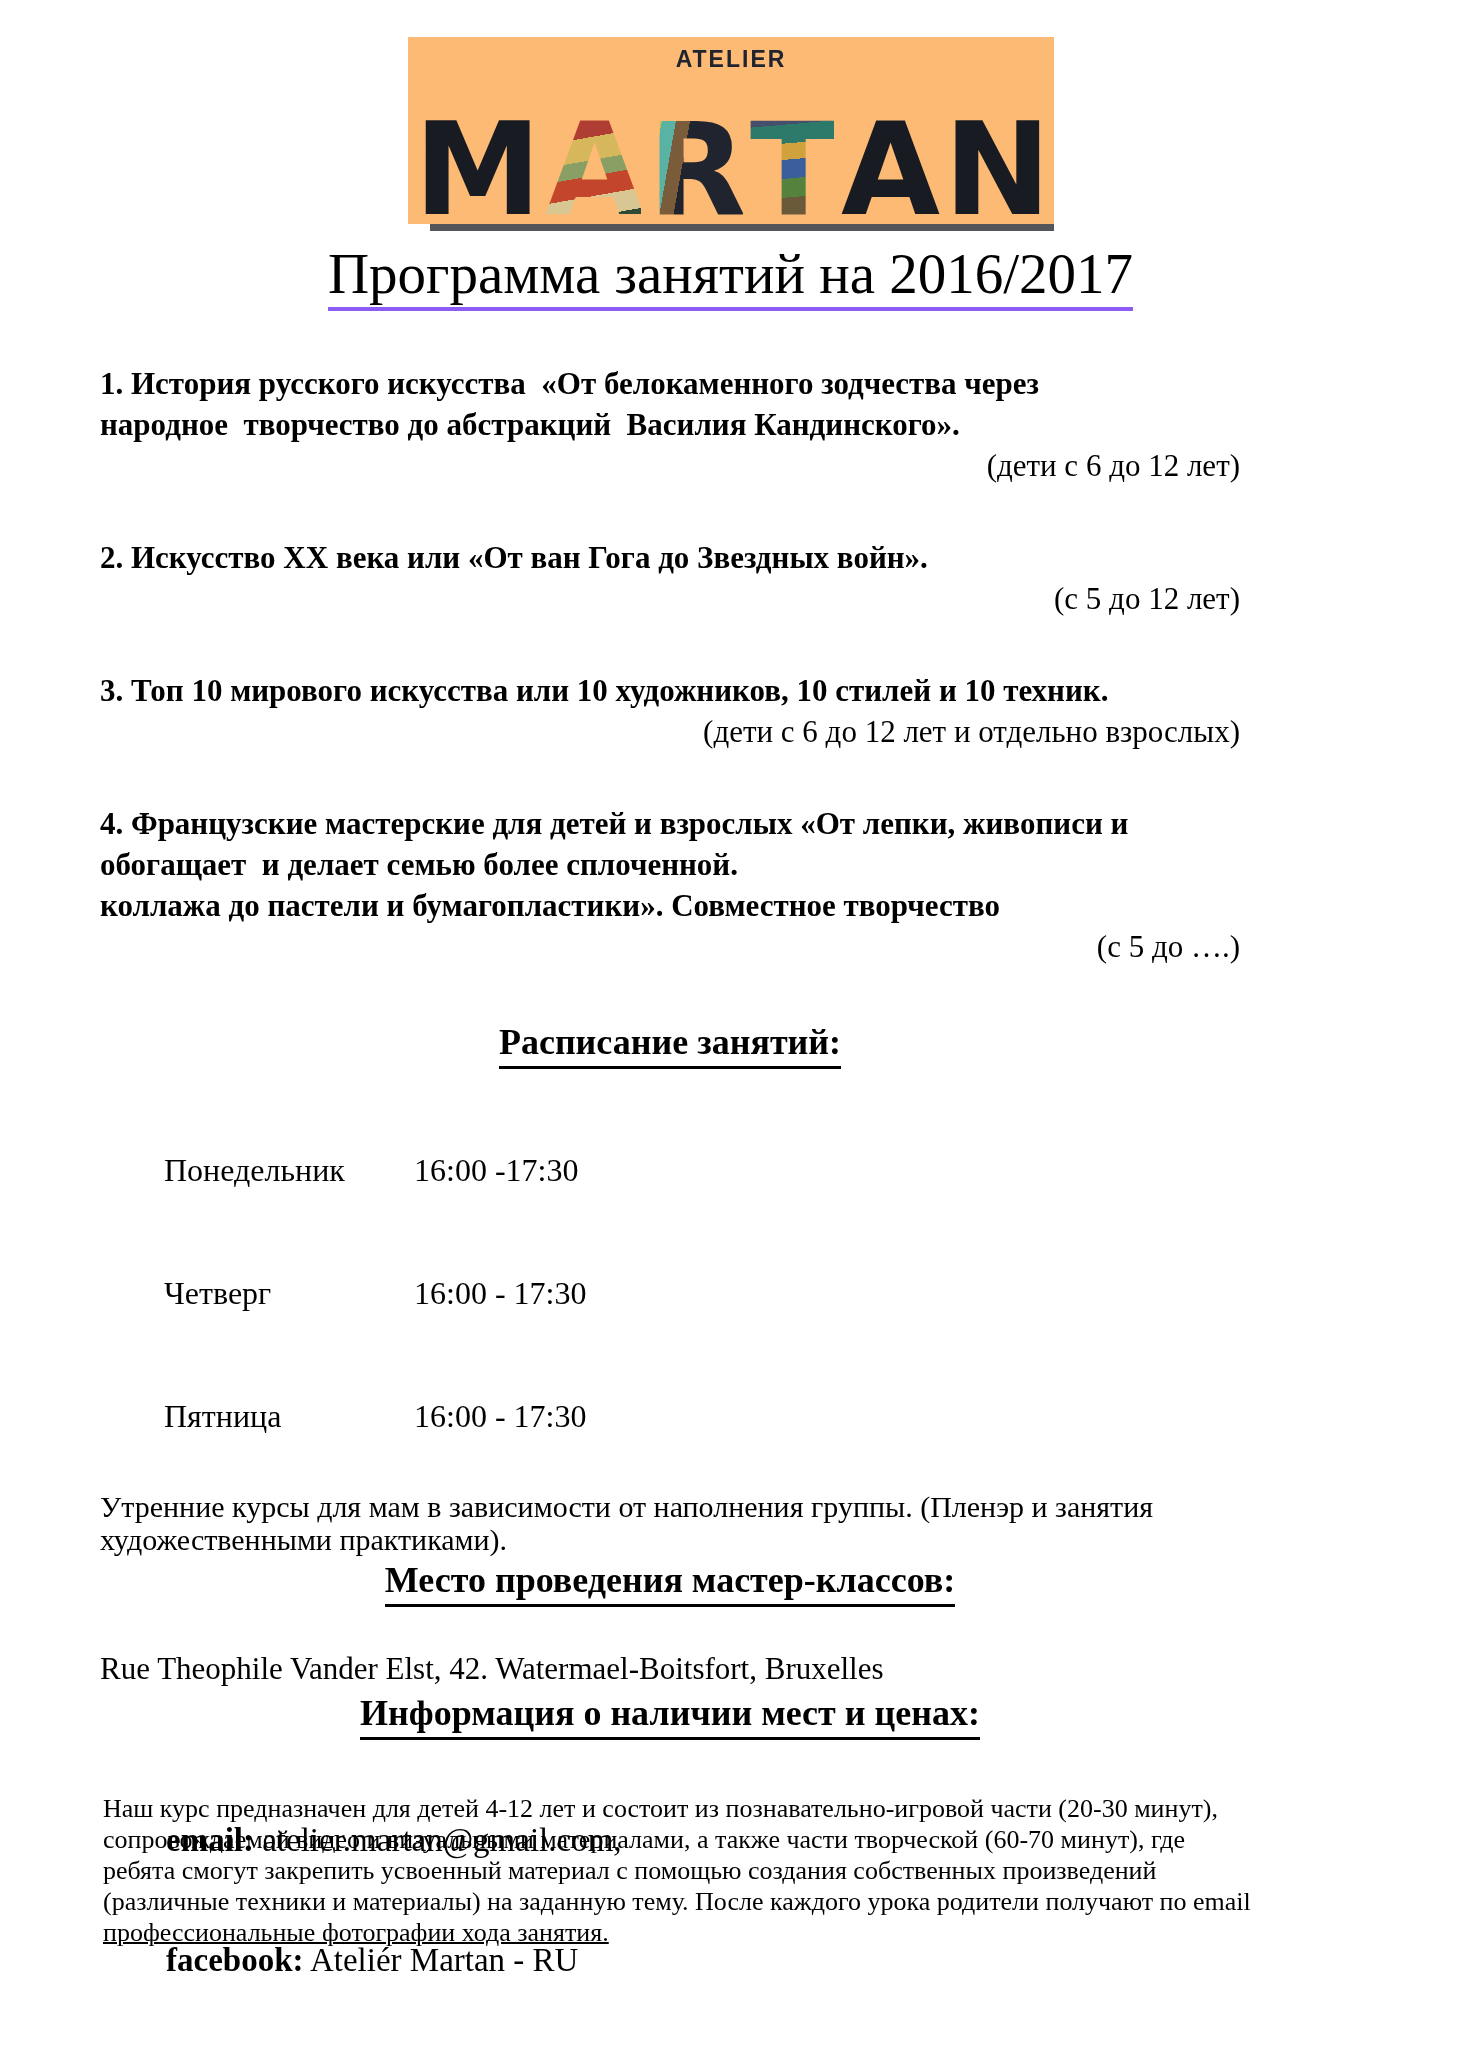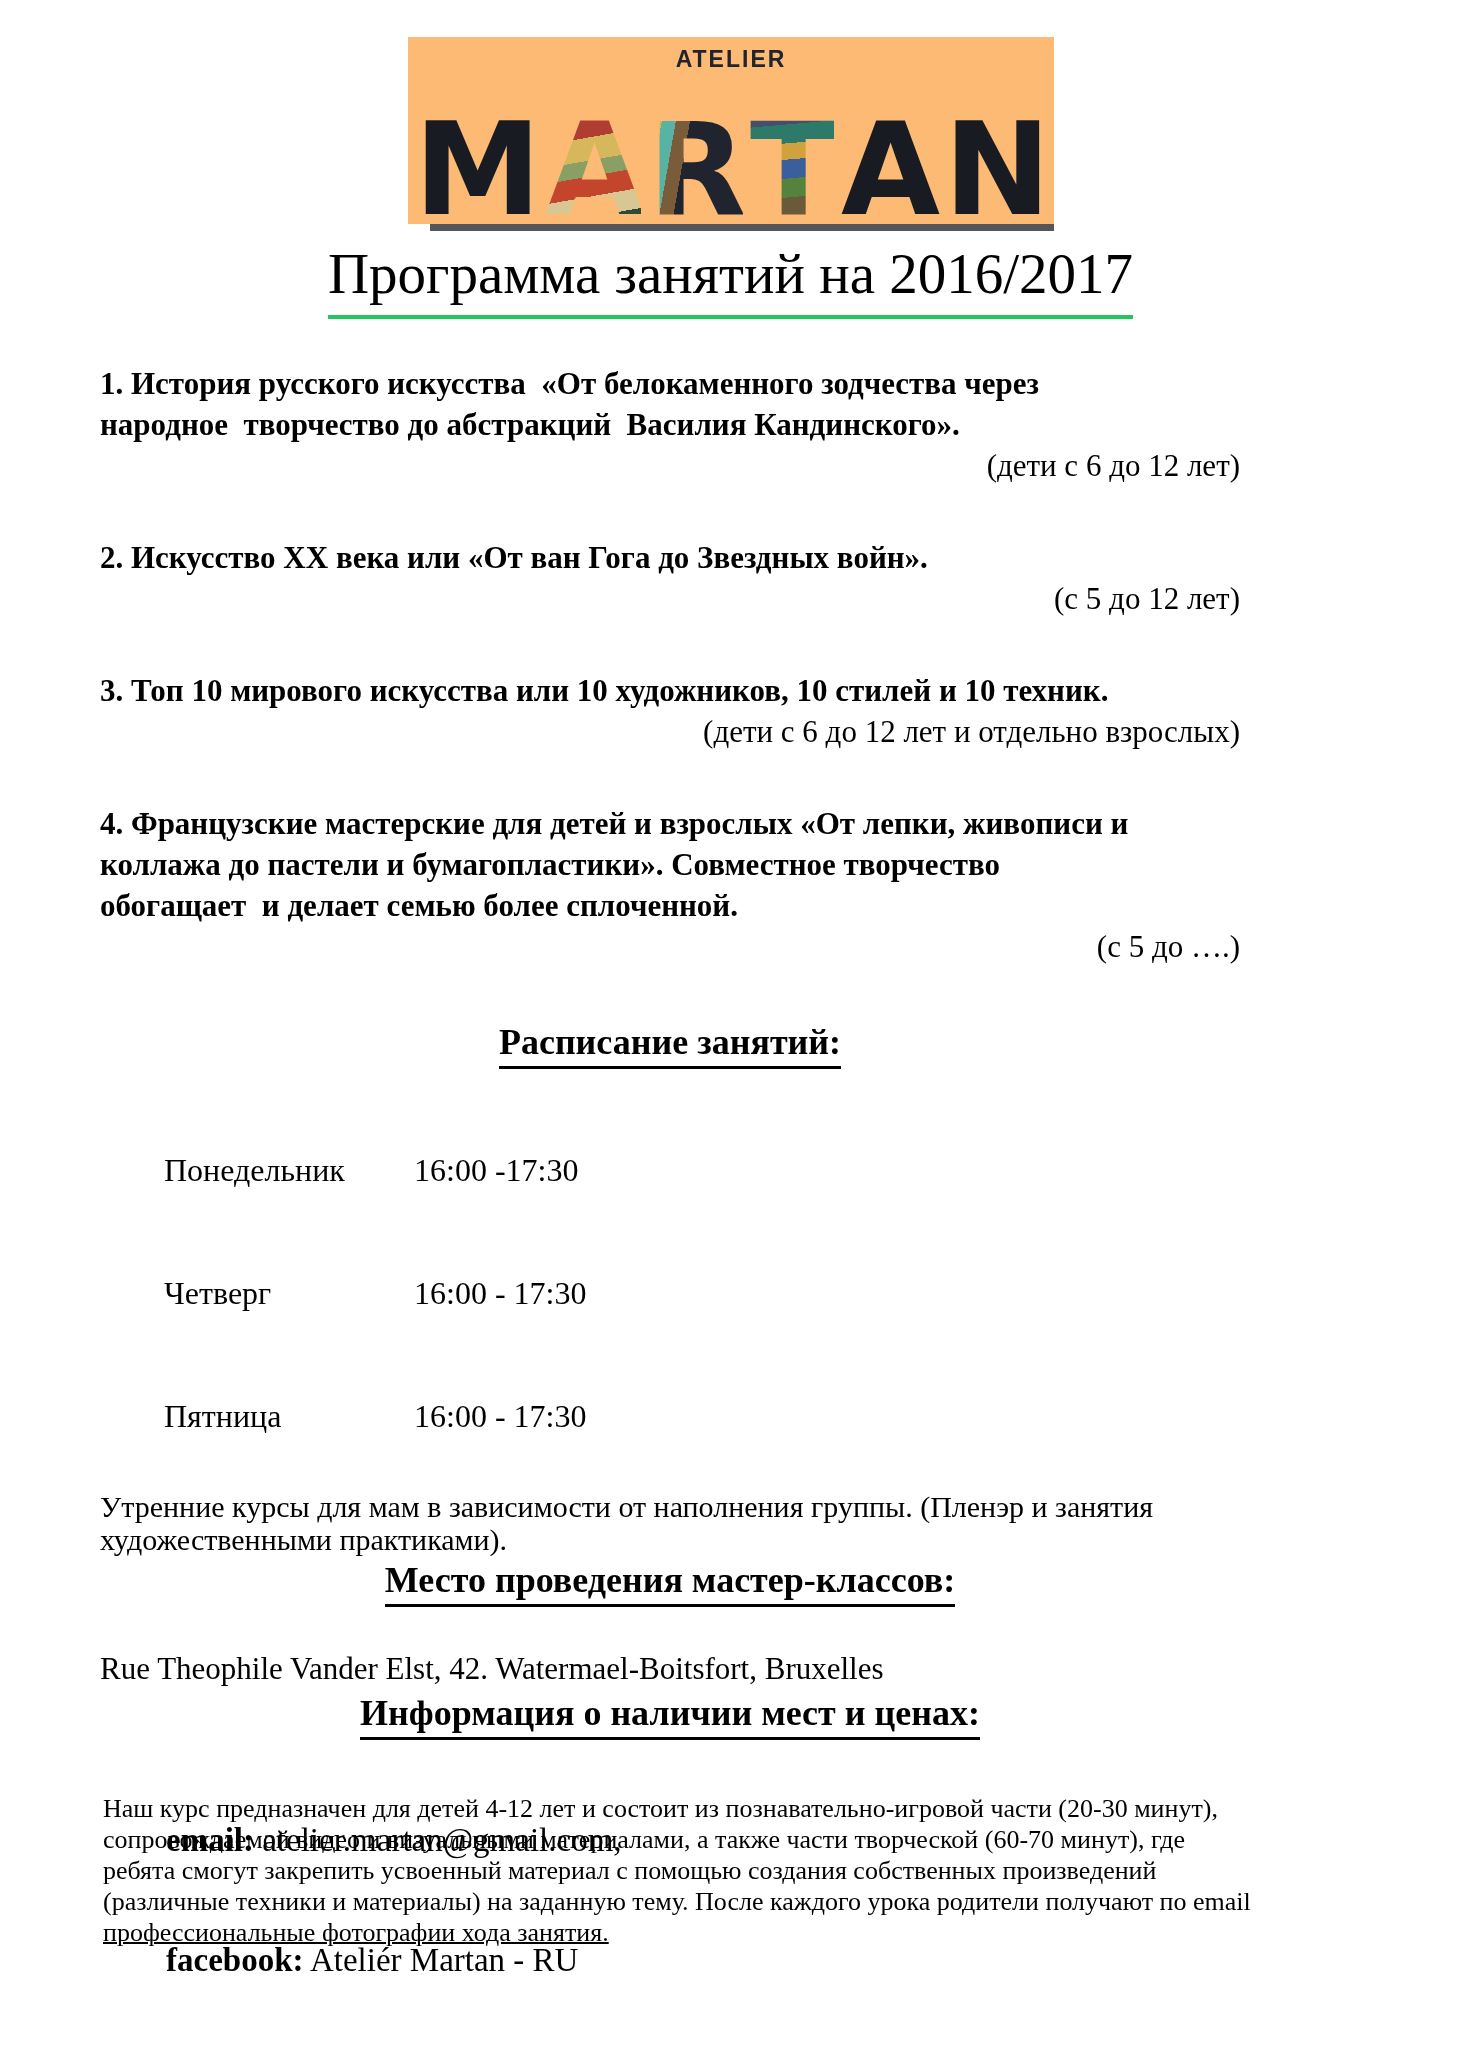--- a/index.html
+++ b/index.html
@@ -65,22 +65,22 @@
   }
 
   
   .title {
     position:absolute; top:243px; left:0; width:100%;
     margin:0; text-align:center;
     font-weight:normal; font-size:57px; line-height:62px;
   }
   .title .u {
     display:inline-block;
-    border-bottom:4px solid #22c55e;
-    padding-bottom:10px;
+    border-bottom:4px solid #8b5cf6;
+    padding-bottom:2px;
   }
 
   
   .content {
     position:absolute; top:363px; left:100px; width:1140px;
   }
   .prog { margin-bottom:51px; }
   .prog .line {
     font-weight:bold; font-size:31px; line-height:41px;
     white-space:pre;
@@ -153,22 +153,22 @@
       <div class="ages">(с 5 до 12 лет)</div>
     </div>
 
     <div class="prog">
       <div class="line">3. Топ 10 мирового искусства или 10 художников, 10 стилей и 10 техник.</div>
       <div class="ages">(дети с 6 до 12 лет и отдельно взрослых)</div>
     </div>
 
     <div class="prog">
       <div class="line">4. Французские мастерские для детей и взрослых «От лепки, живописи и</div>
+      <div class="line">обогащает  и делает семью более сплоченной.</div>
       <div class="line">коллажа до пастели и бумагопластики». Совместное творчество</div>
-      <div class="line">обогащает  и делает семью более сплоченной.</div>
       <div class="ages">(с 5 до ….)</div>
     </div>
 
     <h2 class="sec mt44"><span class="u">Расписание занятий:</span></h2>
 
     <div class="sched">
       <div class="srow">
         <span class="day">Понедельник</span><span class="time">16:00 -17:30</span>
       </div>
       <div class="srow">

